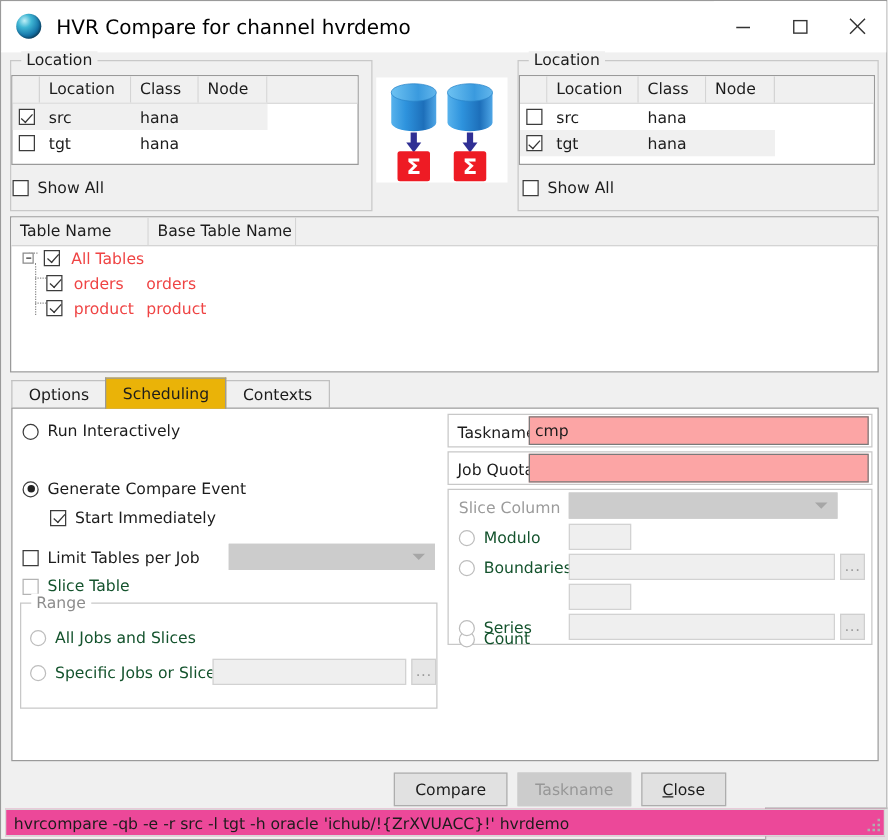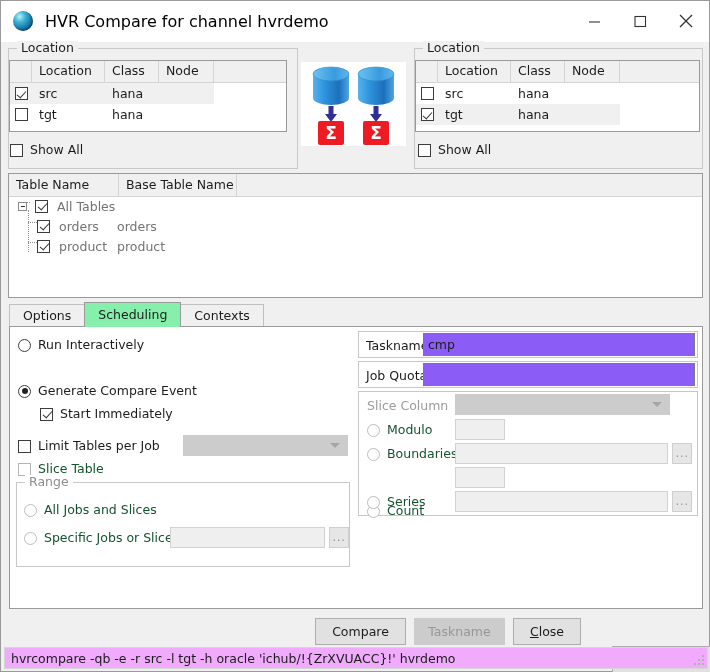--- a/index.html
+++ b/index.html
@@ -167,21 +167,21 @@
     position: absolute;
     white-space: nowrap;
   }
   .chk-row .lbl { font-size: 12.5px; color: #1c1c1c; line-height: 14px; }
   .chk-row .lbl.dim { color: #14532d; }
 
   
   .tinput {
     position: absolute;
     box-sizing: border-box;
-    background: #8b5cf6;
+    background: #fca5a5;
     border: 1px solid #7a7a7a;
     font-size: 12.5px;
     color: #1c1c1c;
     line-height: 20px;
     padding-left: 4px;
     overflow: hidden;
     white-space: nowrap;
   }
   .tinput.disabled {
     background: #efefef;
@@ -240,21 +240,21 @@
     line-height: 22px;
     font-size: 12.5px;
     border: 1px solid #c0c0c0;
     border-bottom: none;
     background: #f0f0f0;
     color: #1c1c1c;
     margin-right: -1px;
     white-space: nowrap;
   }
   .tab.active {
-    background: #86efac;
+    background: #eab308;
     height: 25px;
     line-height: 24px;
     border-color: #9a9a9a;
     position: relative;
     z-index: 3;
   }
   .tabpanel {
     position: absolute;
     background: #ffffff;
     border: 1px solid #9a9a9a;
@@ -281,21 +281,21 @@
   .btn .u { text-decoration: underline; }
 
   
   .statusbar {
     position: absolute;
     left: 3px;
     bottom: 2px;
     width: 704px;
     height: 22px;
     box-sizing: border-box;
-    background: #f0abfc;
+    background: #ec4899;
     border: 1px solid #d6d6d6;
     display: flex;
     align-items: center;
   }
   .statusbar .txt {
     padding-left: 6px;
     font-size: 12.5px;
     color: #1c1c1c;
     white-space: nowrap;
     overflow: hidden;
@@ -321,21 +321,21 @@
 
   
   .tree-row {
     display: flex;
     align-items: center;
     height: 20px;
     position: absolute;
     gap: 0;
     white-space: nowrap;
   }
-  .tree-row .tlabel { font-size: 12.5px; color: #737373; }
+  .tree-row .tlabel { font-size: 12.5px; color: #ef4444; }
   .expander {
     width: 9px; height: 9px;
     border: 1px solid #8a8a8a;
     background: #fff;
     box-sizing: border-box;
     position: relative;
   }
   .expander::before {
     content: "";
     position: absolute;

